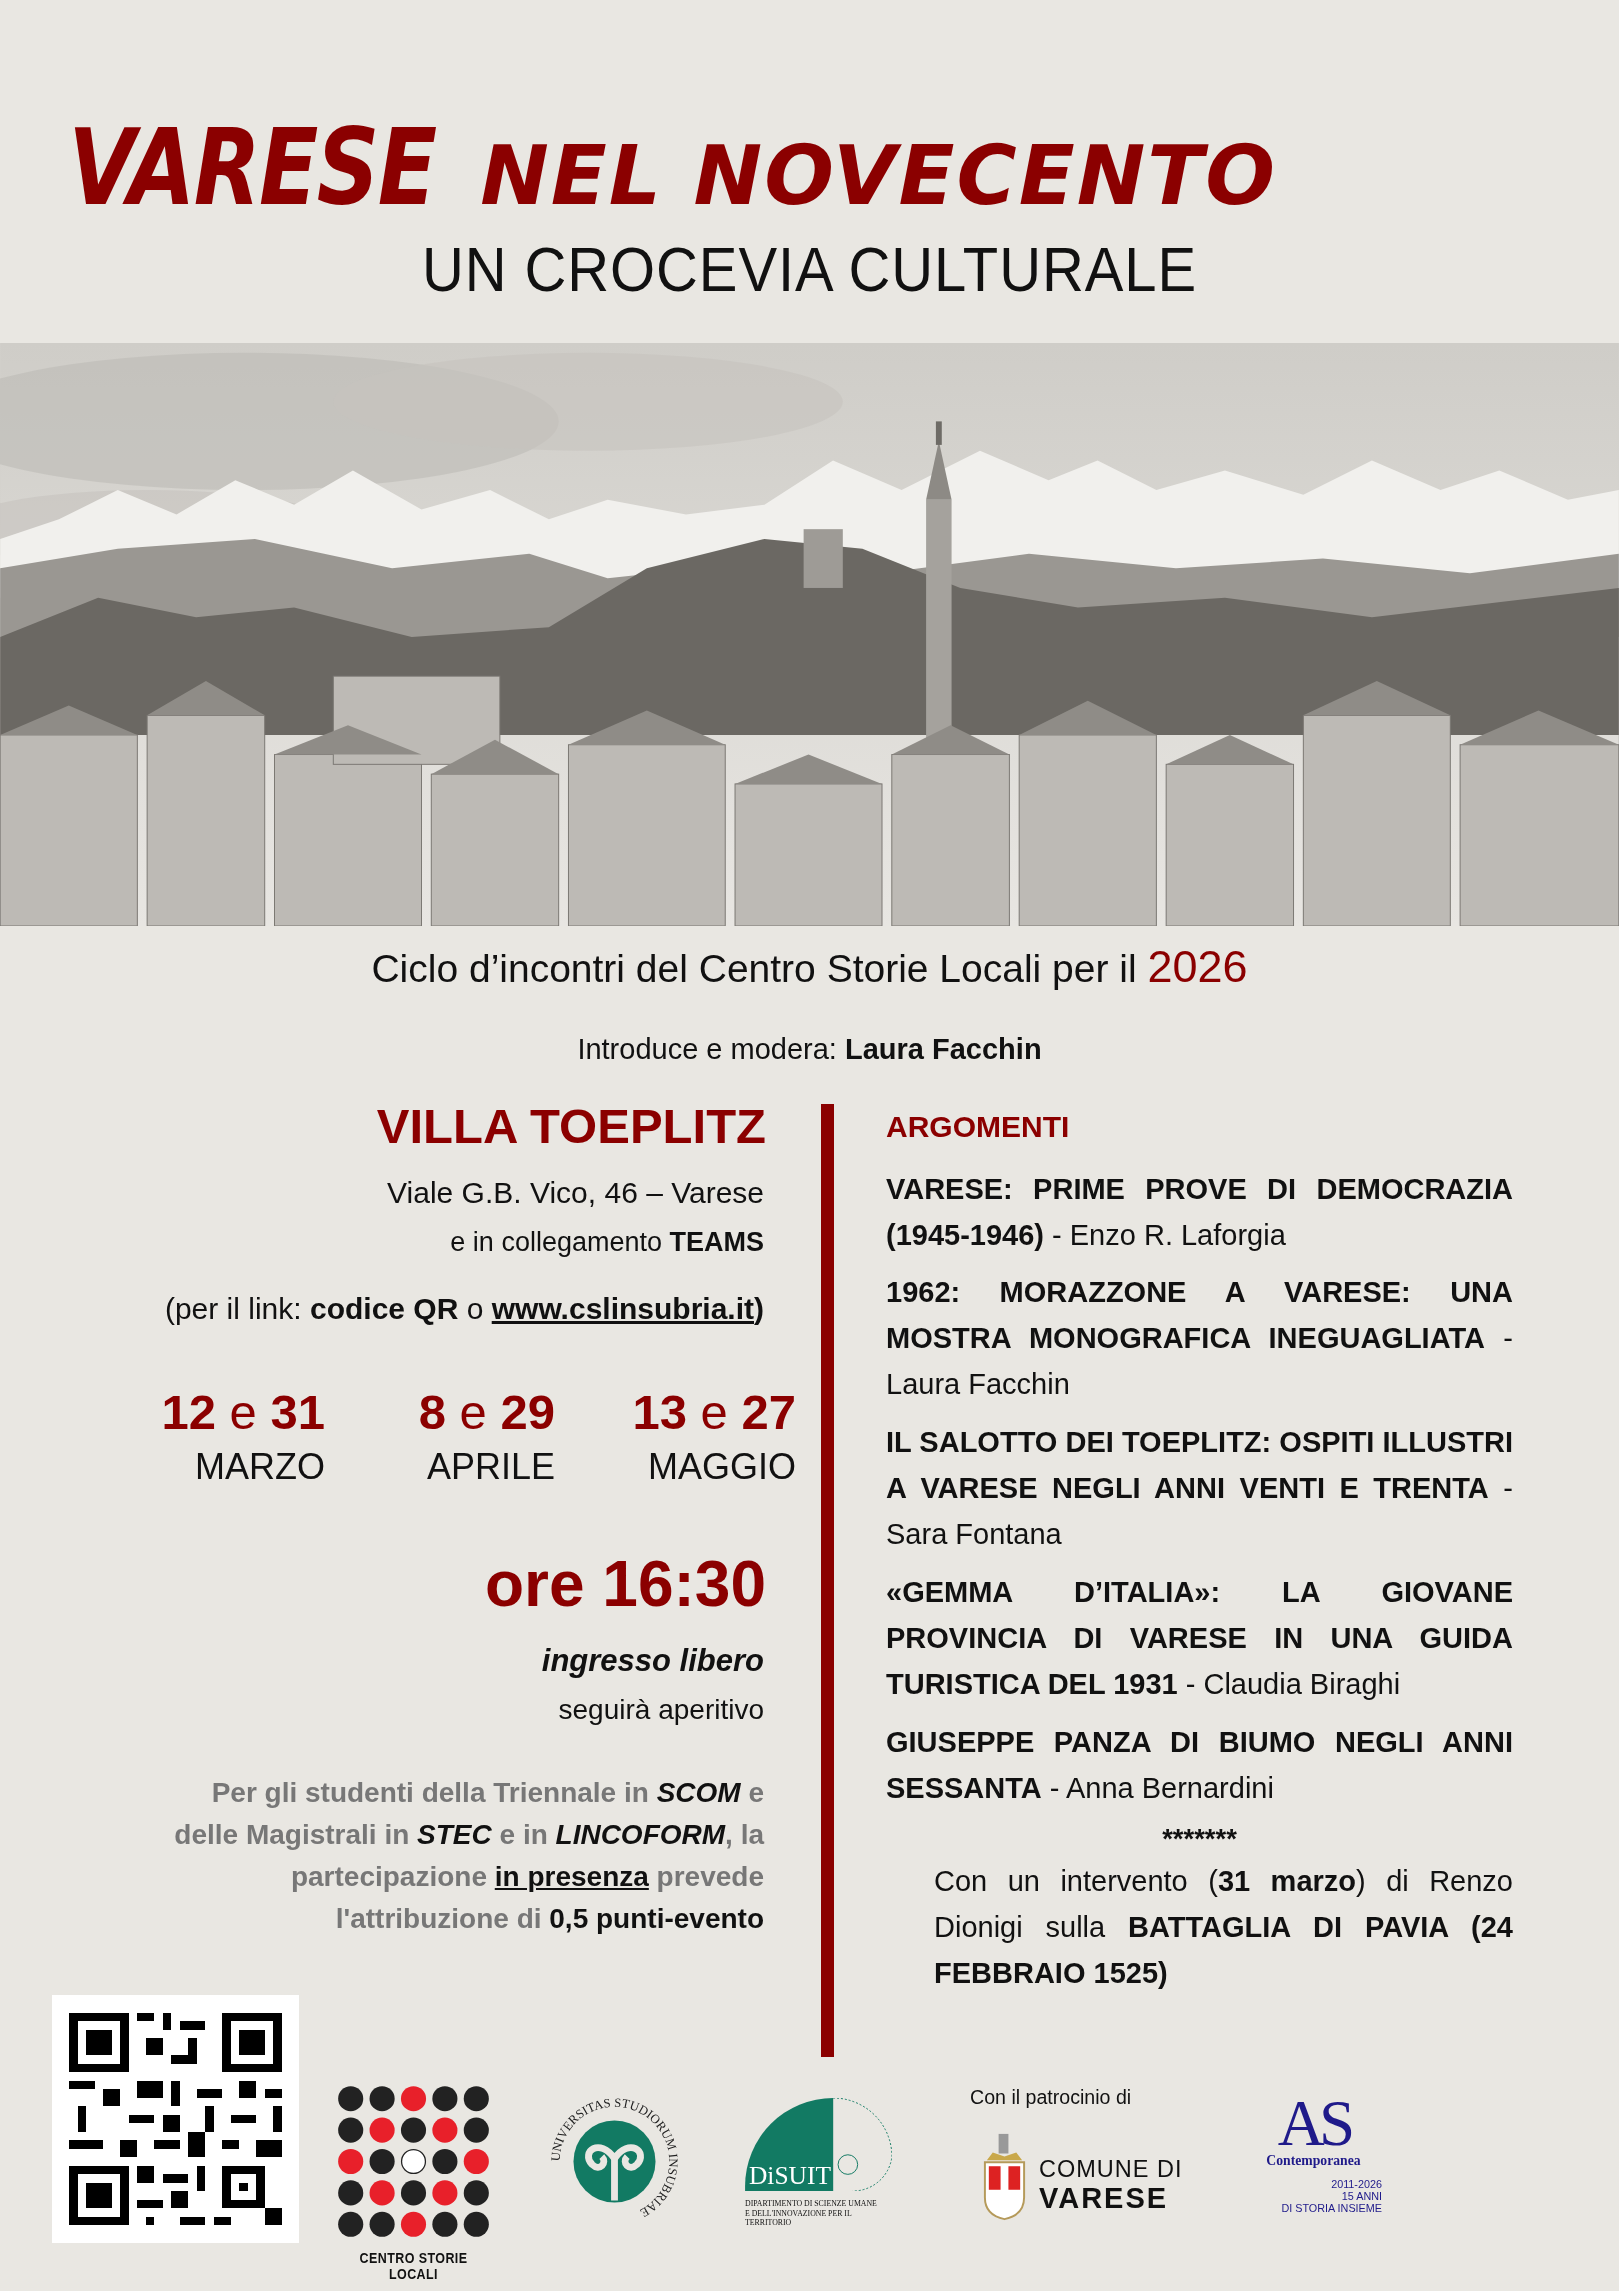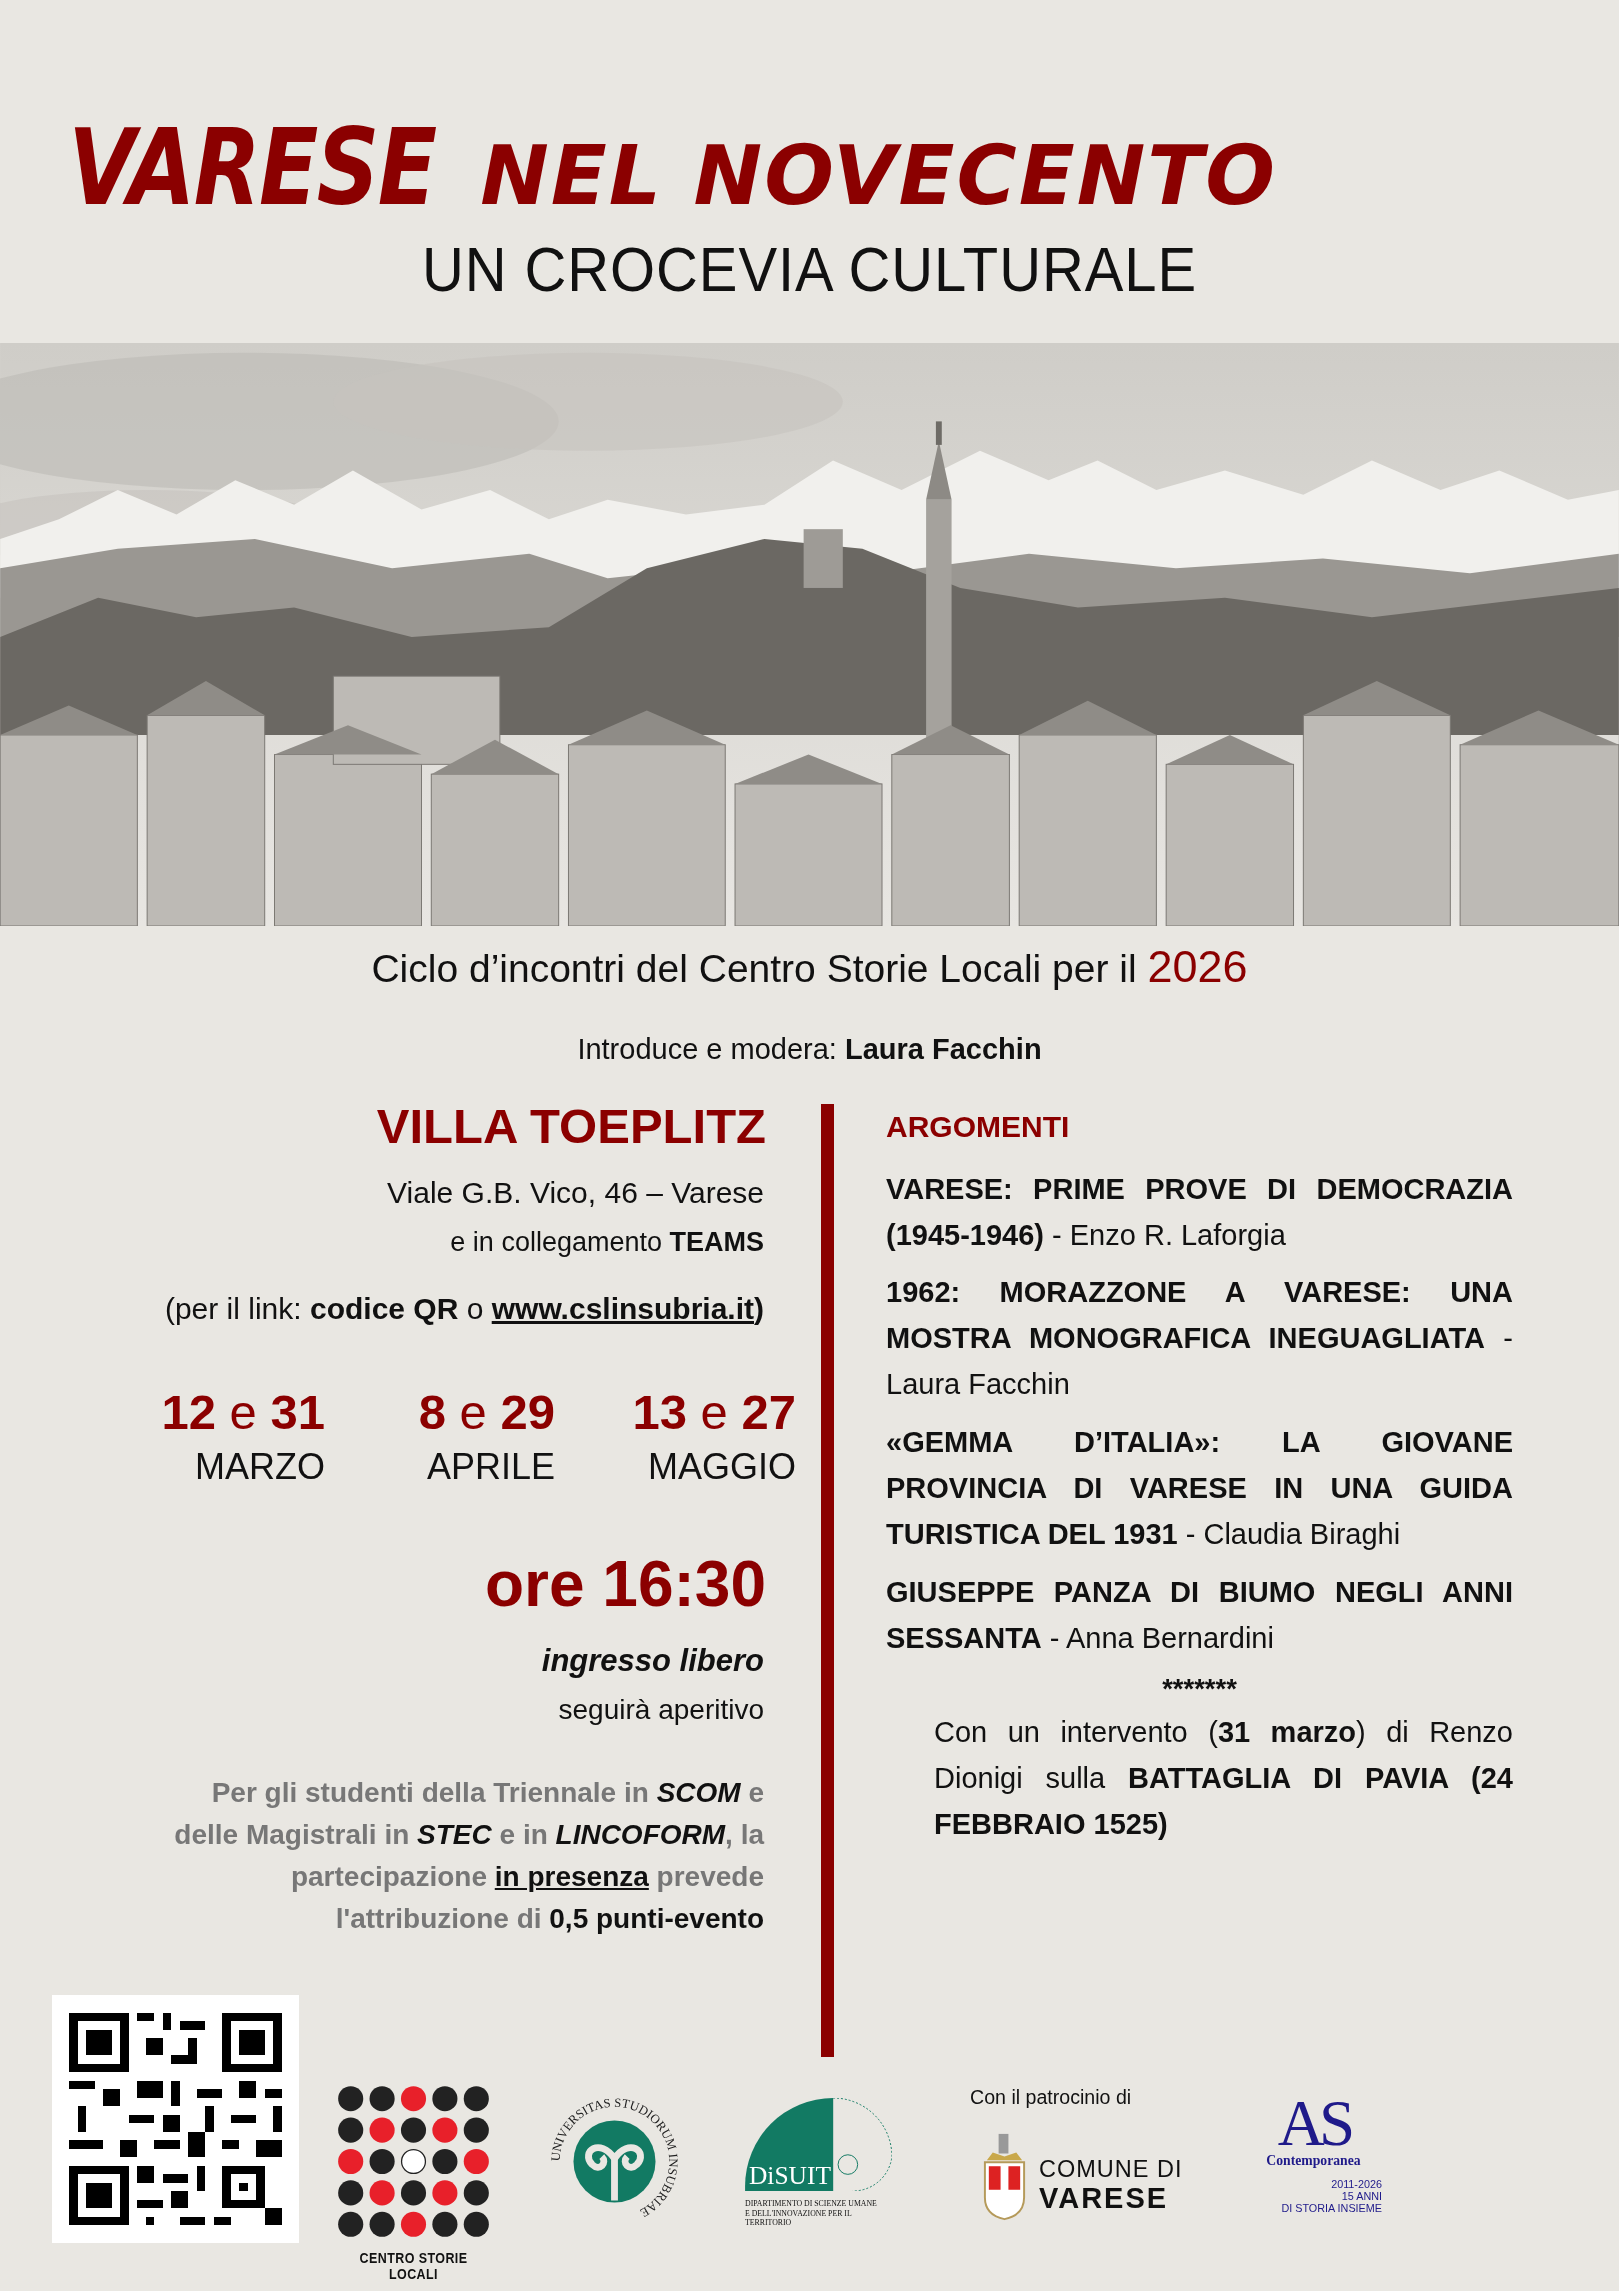--- a/index.html
+++ b/index.html
@@ -200,20 +200,21 @@
 <div id="aperitivo" class="abs">seguirà aperitivo</div>
 
 <div id="students" class="abs">
   <span>Per gli studenti della Triennale in </span><span class="k">SCOM</span><span> e delle Magistrali in </span><span class="k">STEC</span><span> e in </span><span class="k">LINCOFORM</span><span>, la partecipazione </span><span class="u">in presenza</span><span> prevede l'attribuzione di </span><span class="b">0,5 punti-evento</span>
 </div>
 
 <div id="topics" class="abs">
   <div id="topics-head">ARGOMENTI</div>
   <div class="topic"><span class="t">VARESE: PRIME PROVE DI DEMOCRAZIA (1945-1946)</span> - <span>Enzo R. Laforgia</span></div>
   <div class="topic"><span class="t">1962: MORAZZONE A VARESE: UNA MOSTRA MONOGRAFICA INEGUAGLIATA</span> - <span>Laura Facchin</span></div>
+  <div class="topic"><span class="t">IL SALOTTO DEI TOEPLITZ: OSPITI ILLUSTRI A VARESE NEGLI ANNI VENTI E TRENTA</span> - <span>Sara Fontana</span></div>
   <div class="topic"><span class="t">«GEMMA D’ITALIA»: LA GIOVANE PROVINCIA DI VARESE IN UNA GUIDA TURISTICA DEL 1931</span> - <span>Claudia Biraghi</span></div>
   <div class="topic"><span class="t">GIUSEPPE PANZA DI BIUMO NEGLI ANNI SESSANTA</span> - <span>Anna Bernardini</span></div>
   <div class="stars">*******</div>
   <div class="intervento"><span>Con un intervento (</span><b>31 marzo</b><span>) di Renzo Dionigi sulla </span><b>BATTAGLIA DI PAVIA (24 FEBBRAIO 1525)</b></div>
 </div>
 
 <div id="qr" class="abs">
   <svg width="247" height="248" viewBox="0 0 29 29" shape-rendering="crispEdges">
     <rect width="29" height="29" fill="#fff"></rect>
     <g fill="#000">

